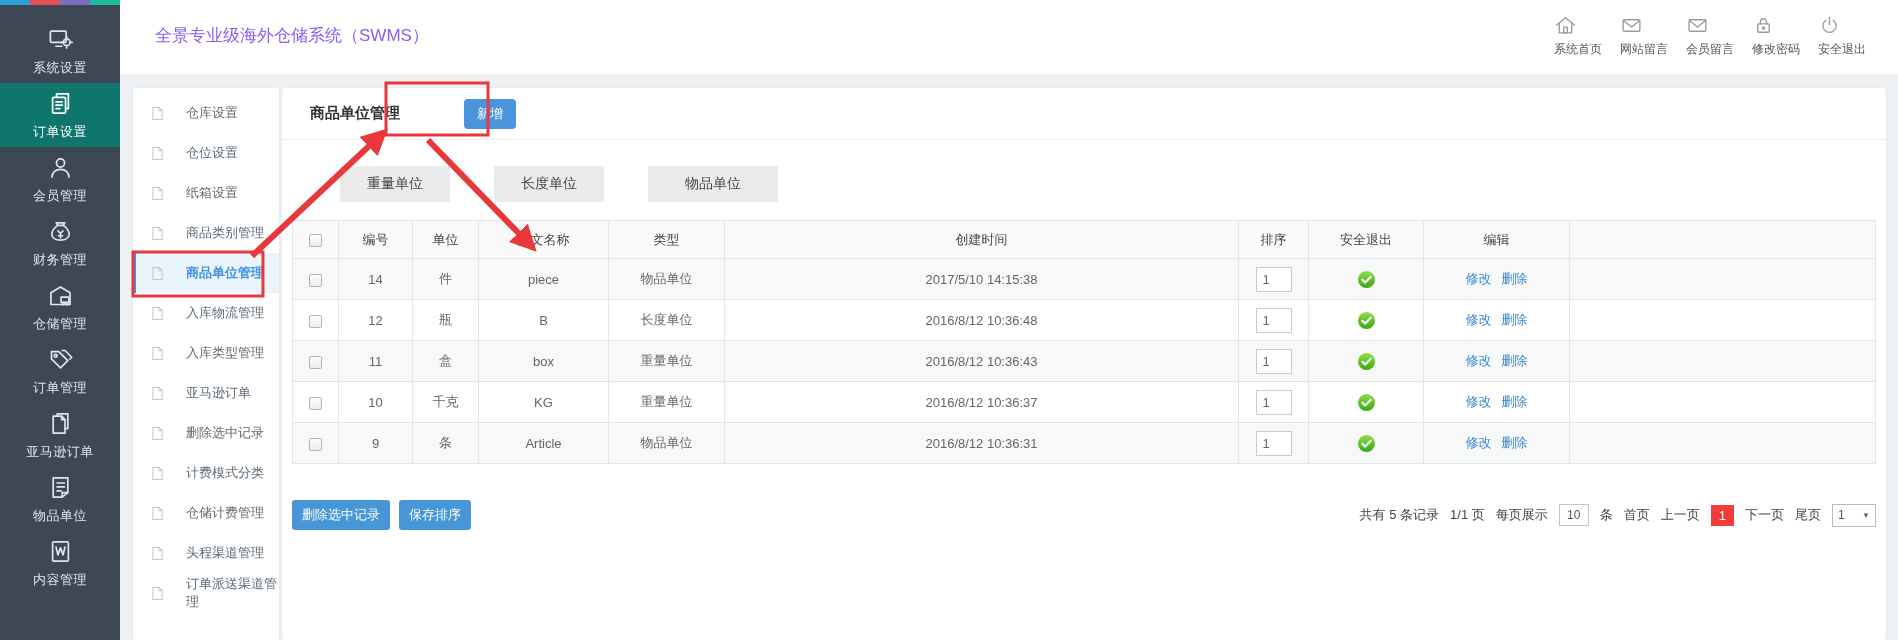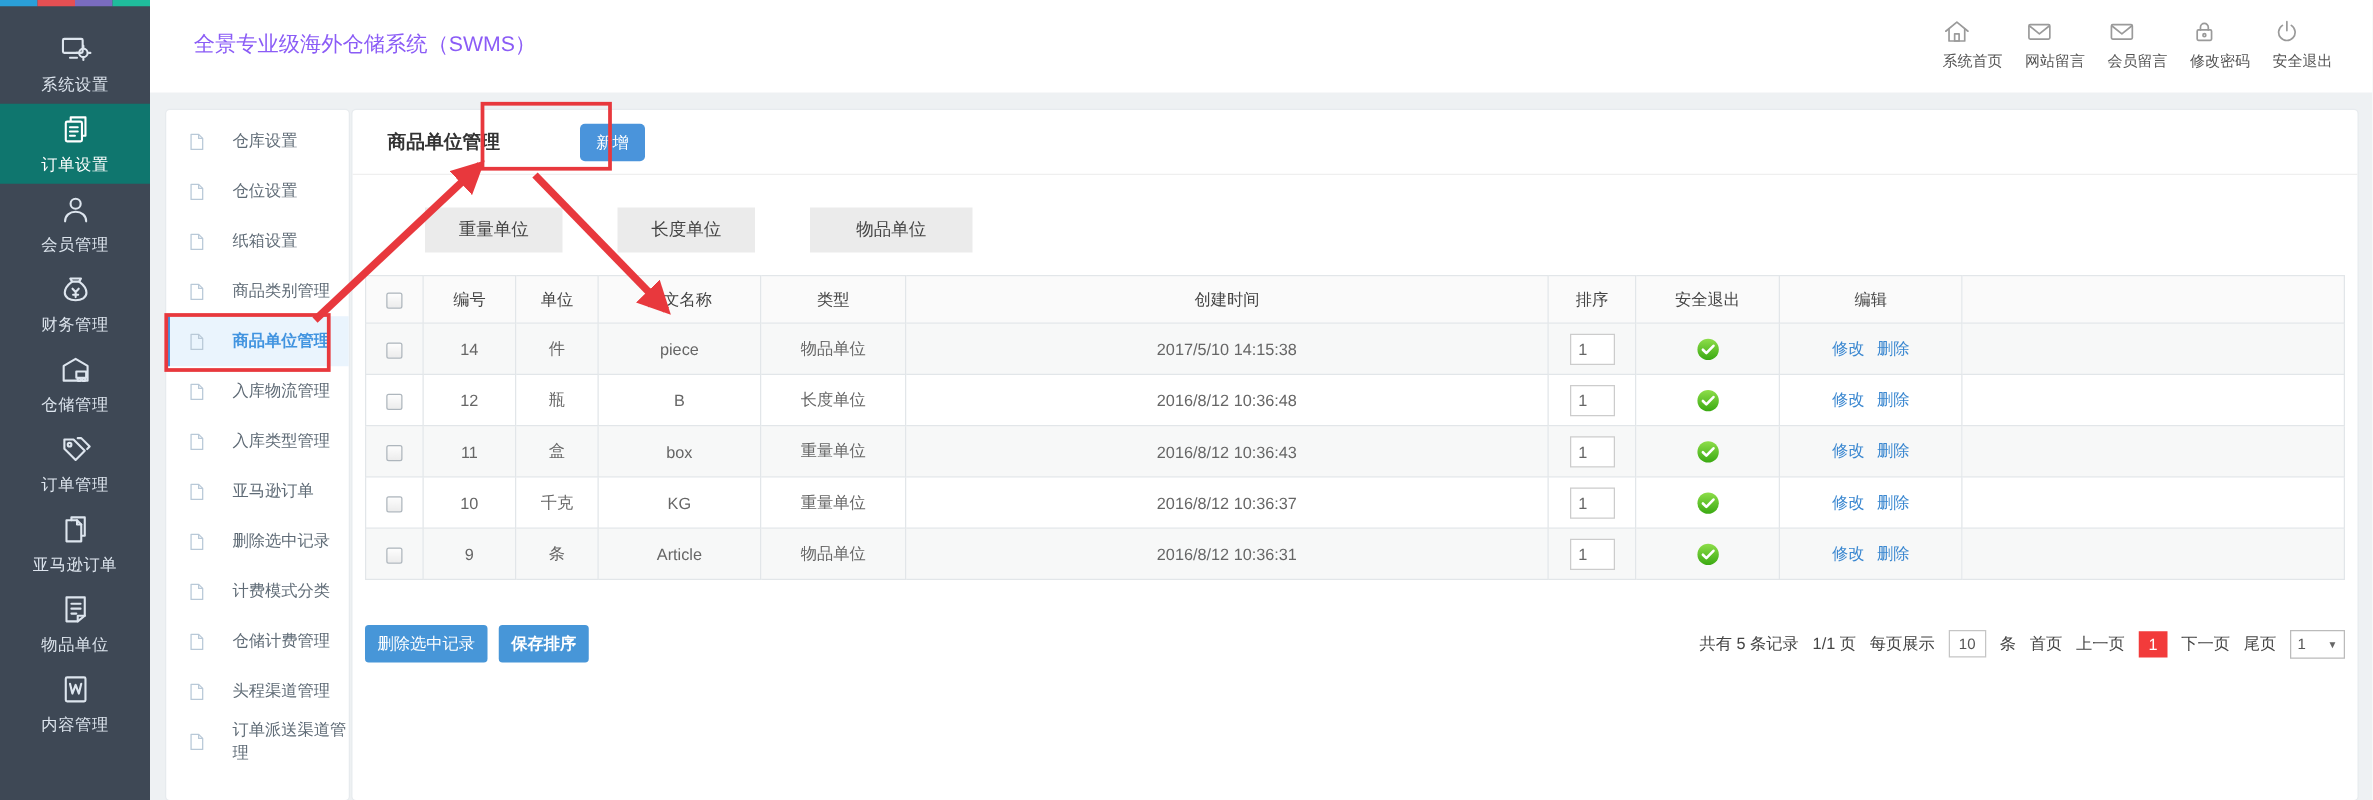--- a/index.html
+++ b/index.html
@@ -51,21 +51,21 @@
   .unit-table tbody tr:nth-child(odd) { background:#f7f8f8; }
   .unit-table tbody tr:nth-child(even){ background:#fff; }
   .cb { display:inline-block; width:13px; height:13px; border:1px solid #aeb6bd; border-radius:2px; background:linear-gradient(#fdfdfd,#ececec); vertical-align:middle; cursor:pointer; }
   .sort-input { width:36px; height:25px; border:1px solid #ccc; padding-left:6px; font-size:13px; color:#666; background:#fff; }
   .check-icon { width:19px; height:19px; vertical-align:middle; cursor:pointer; }
   .edit-cell a { color:#3a87d0; text-decoration:none; font-size:13px; cursor:pointer; }
   .edit-cell a + a { margin-left:10px; }
   
   .table-footer { margin:36px 10px 0 10px; display:flex; align-items:center; }
   .btn-blue { background:#4796d8; color:#fff; border:none; border-radius:3px; font-size:13px; padding:6px 10px; cursor:pointer; }
-  .btn-blue + .btn-blue { margin-left:9px;font-weight:bold; }
+  .btn-blue + .btn-blue { margin-left:9px; }
   .pagination { margin-left:auto; display:flex; align-items:center; font-size:13px; color:#444; }
   .pagination > * { margin-left:11px; white-space:nowrap; }
   .pg-input { width:30px; height:22px; border:1px solid #c5c5c5; text-align:center; font-size:12px; color:#555; }
   .pg-link { cursor:pointer; }
   .pg-current { background:#f23b3b; color:#fff; padding:3px 8px; cursor:default; }
   .pg-select { width:44px; height:23px; border:1px solid #bbb; background:#fff; display:flex; align-items:center; justify-content:space-between; padding:0 5px; cursor:pointer; color:#555; font-size:12px; }
   .pg-select .caret { font-size:8px; color:#666; }
   
   .annot-layer { position:absolute; left:0; top:0; width:1898px; height:640px; z-index:50; pointer-events:none; }
 </style>

